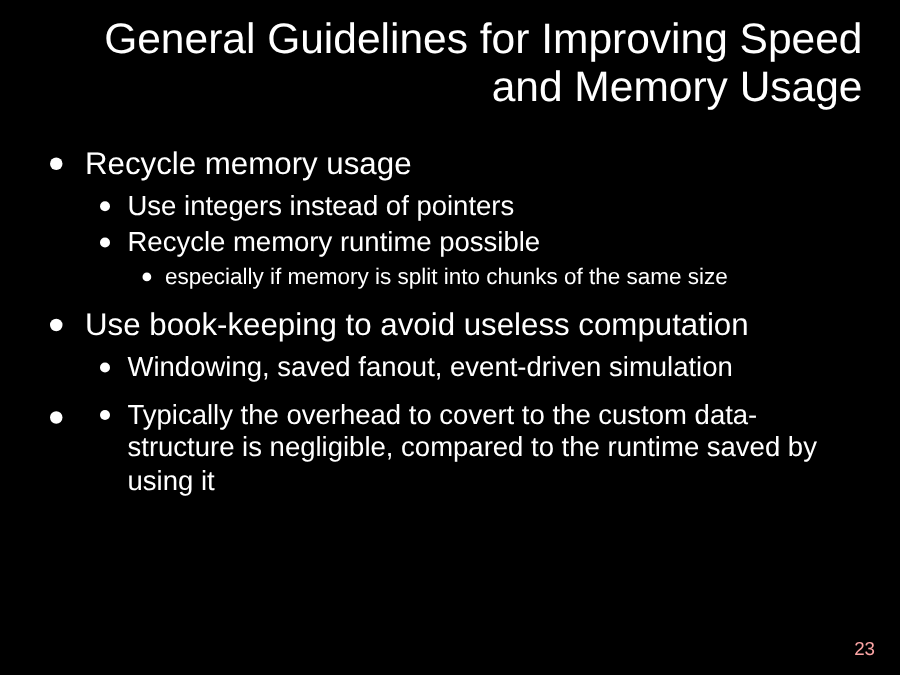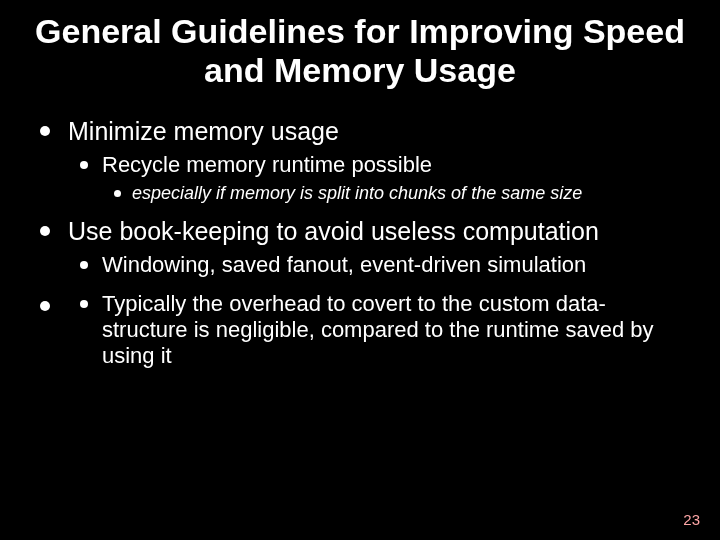--- a/index.html
+++ b/index.html
@@ -14,25 +14,25 @@
     position: relative;
   }
   .slide {
     width: 720px;
     height: 540px;
     position: relative;
     box-sizing: border-box;
     padding: 12px 30px 0 30px;
   }
   .title {
-    text-align: center;
+    text-align: right;
     font-size: 34px;
     line-height: 1.15;
     margin: 0 0 26px 0;
-    font-weight: bold;
+    font-weight: normal;
   }
   ul {
     list-style: none;
     margin: 0;
     padding: 0;
   }
   .lvl1 > li {
     font-size: 25px;
     line-height: 1.2;
     margin-bottom: 12px;
@@ -71,21 +71,20 @@
   }
   .lvl3 {
     margin-top: 4px;
     margin-bottom: 2px;
   }
   .lvl3 > li {
     font-size: 18px;
     line-height: 1.2;
     padding-left: 30px;
     position: relative;
-    font-style: italic;
   }
   .lvl3 > li::before {
     content: "";
     position: absolute;
     left: 12px;
     top: 7px;
     width: 7px;
     height: 7px;
     background: #fff;
     border-radius: 50%;
@@ -101,22 +100,25 @@
 </head>
 <body>
 
 <div class="slide">
 
   <h1 class="title">General Guidelines for Improving Speed and Memory Usage</h1>
 
   <ul class="lvl1">
 
     <li>
-      <span>Minimize memory usage</span>
+      <span>Recycle memory usage</span>
       <ul class="lvl2">
+        <li>
+          <span>Use integers instead of pointers</span>
+        </li>
         <li>
           <span>Recycle memory runtime possible</span>
           <ul class="lvl3">
             <li>
               <span>especially if memory is split into chunks of the same size</span>
             </li>
           </ul>
         </li>
       </ul>
     </li>

